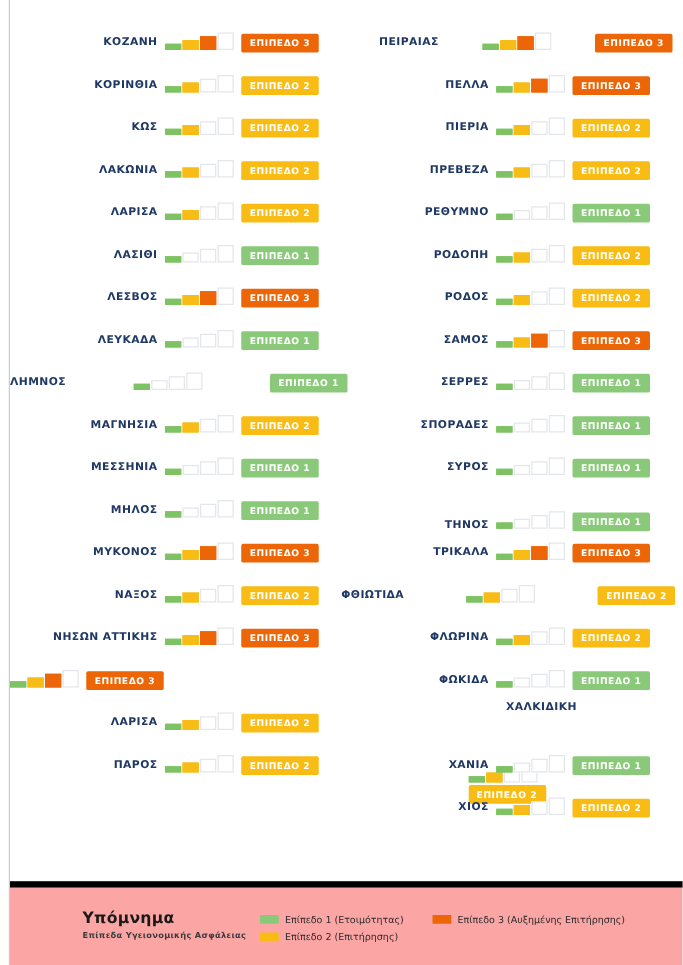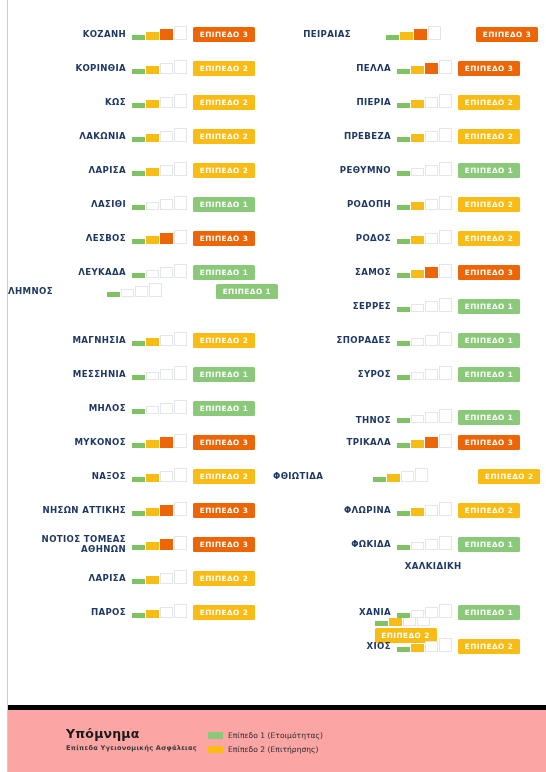--- a/index.html
+++ b/index.html
@@ -243,21 +243,21 @@
       <div class="row" style="top: 255px;">
         <div class="row-label">ΛΕΥΚΑΔΑ</div>
         <div class="meter">
           <div class="seg s1 on1"></div>
           <div class="seg s2"></div>
           <div class="seg s3"></div>
           <div class="seg s4"></div>
         </div>
         <div class="badge lv1">ΕΠΙΠΕΔΟ 1</div>
       </div>
-      <div class="row" style="top: 274px; gap: 48px;">
+      <div class="row" style="top: 289px; gap: 48px;">
         <div class="row-label">ΛΗΜΝΟΣ</div>
         <div class="meter">
           <div class="seg s1 on1"></div>
           <div class="seg s2"></div>
           <div class="seg s3"></div>
           <div class="seg s4"></div>
         </div>
         <div class="badge lv1">ΕΠΙΠΕΔΟ 1</div>
       </div>
       <div class="row" style="top: 323px;">
@@ -314,21 +314,20 @@
         <div class="row-label">ΝΗΣΩΝ ΑΤΤΙΚΗΣ</div>
         <div class="meter">
           <div class="seg s1 on1"></div>
           <div class="seg s2 on2"></div>
           <div class="seg s3 on3"></div>
           <div class="seg s4"></div>
         </div>
         <div class="badge lv3">ΕΠΙΠΕΔΟ 3</div>
       </div>
       <div class="row" style="top: 527px;">
-        <div class="row-label">ΝΟΤΙΟΣ ΤΟΜΕΑΣ<span class="l2">ΑΘΗΝΩΝ</span></div>
         <div class="meter">
           <div class="seg s1 on1"></div>
           <div class="seg s2 on2"></div>
           <div class="seg s3 on3"></div>
           <div class="seg s4"></div>
         </div>
         <div class="badge lv3">ΕΠΙΠΕΔΟ 3</div>
       </div>
       <div class="row" style="top: 561px;">
         <div class="row-label">ΛΑΡΙΣΑ</div>
@@ -554,14 +553,18 @@
       <div class="legend-item">
         <span class="legend-swatch lv1"></span>
         <span class="legend-text">Επίπεδο 1 (Ετοιμότητας)</span>
       </div>
       <div class="legend-item">
         <span class="legend-swatch lv2"></span>
         <span class="legend-text">Επίπεδο 2 (Επιτήρησης)</span>
       </div>
     </div>
   <div class="legend-col" id="legend-col-b">
+      <div class="legend-item">
+        <span class="legend-swatch lv3"></span>
+        <span class="legend-text">Επίπεδο 3 (Αυξημένης Επιτήρησης)</span>
+      </div>
     </div>
 </div>
 
 </body></html>

